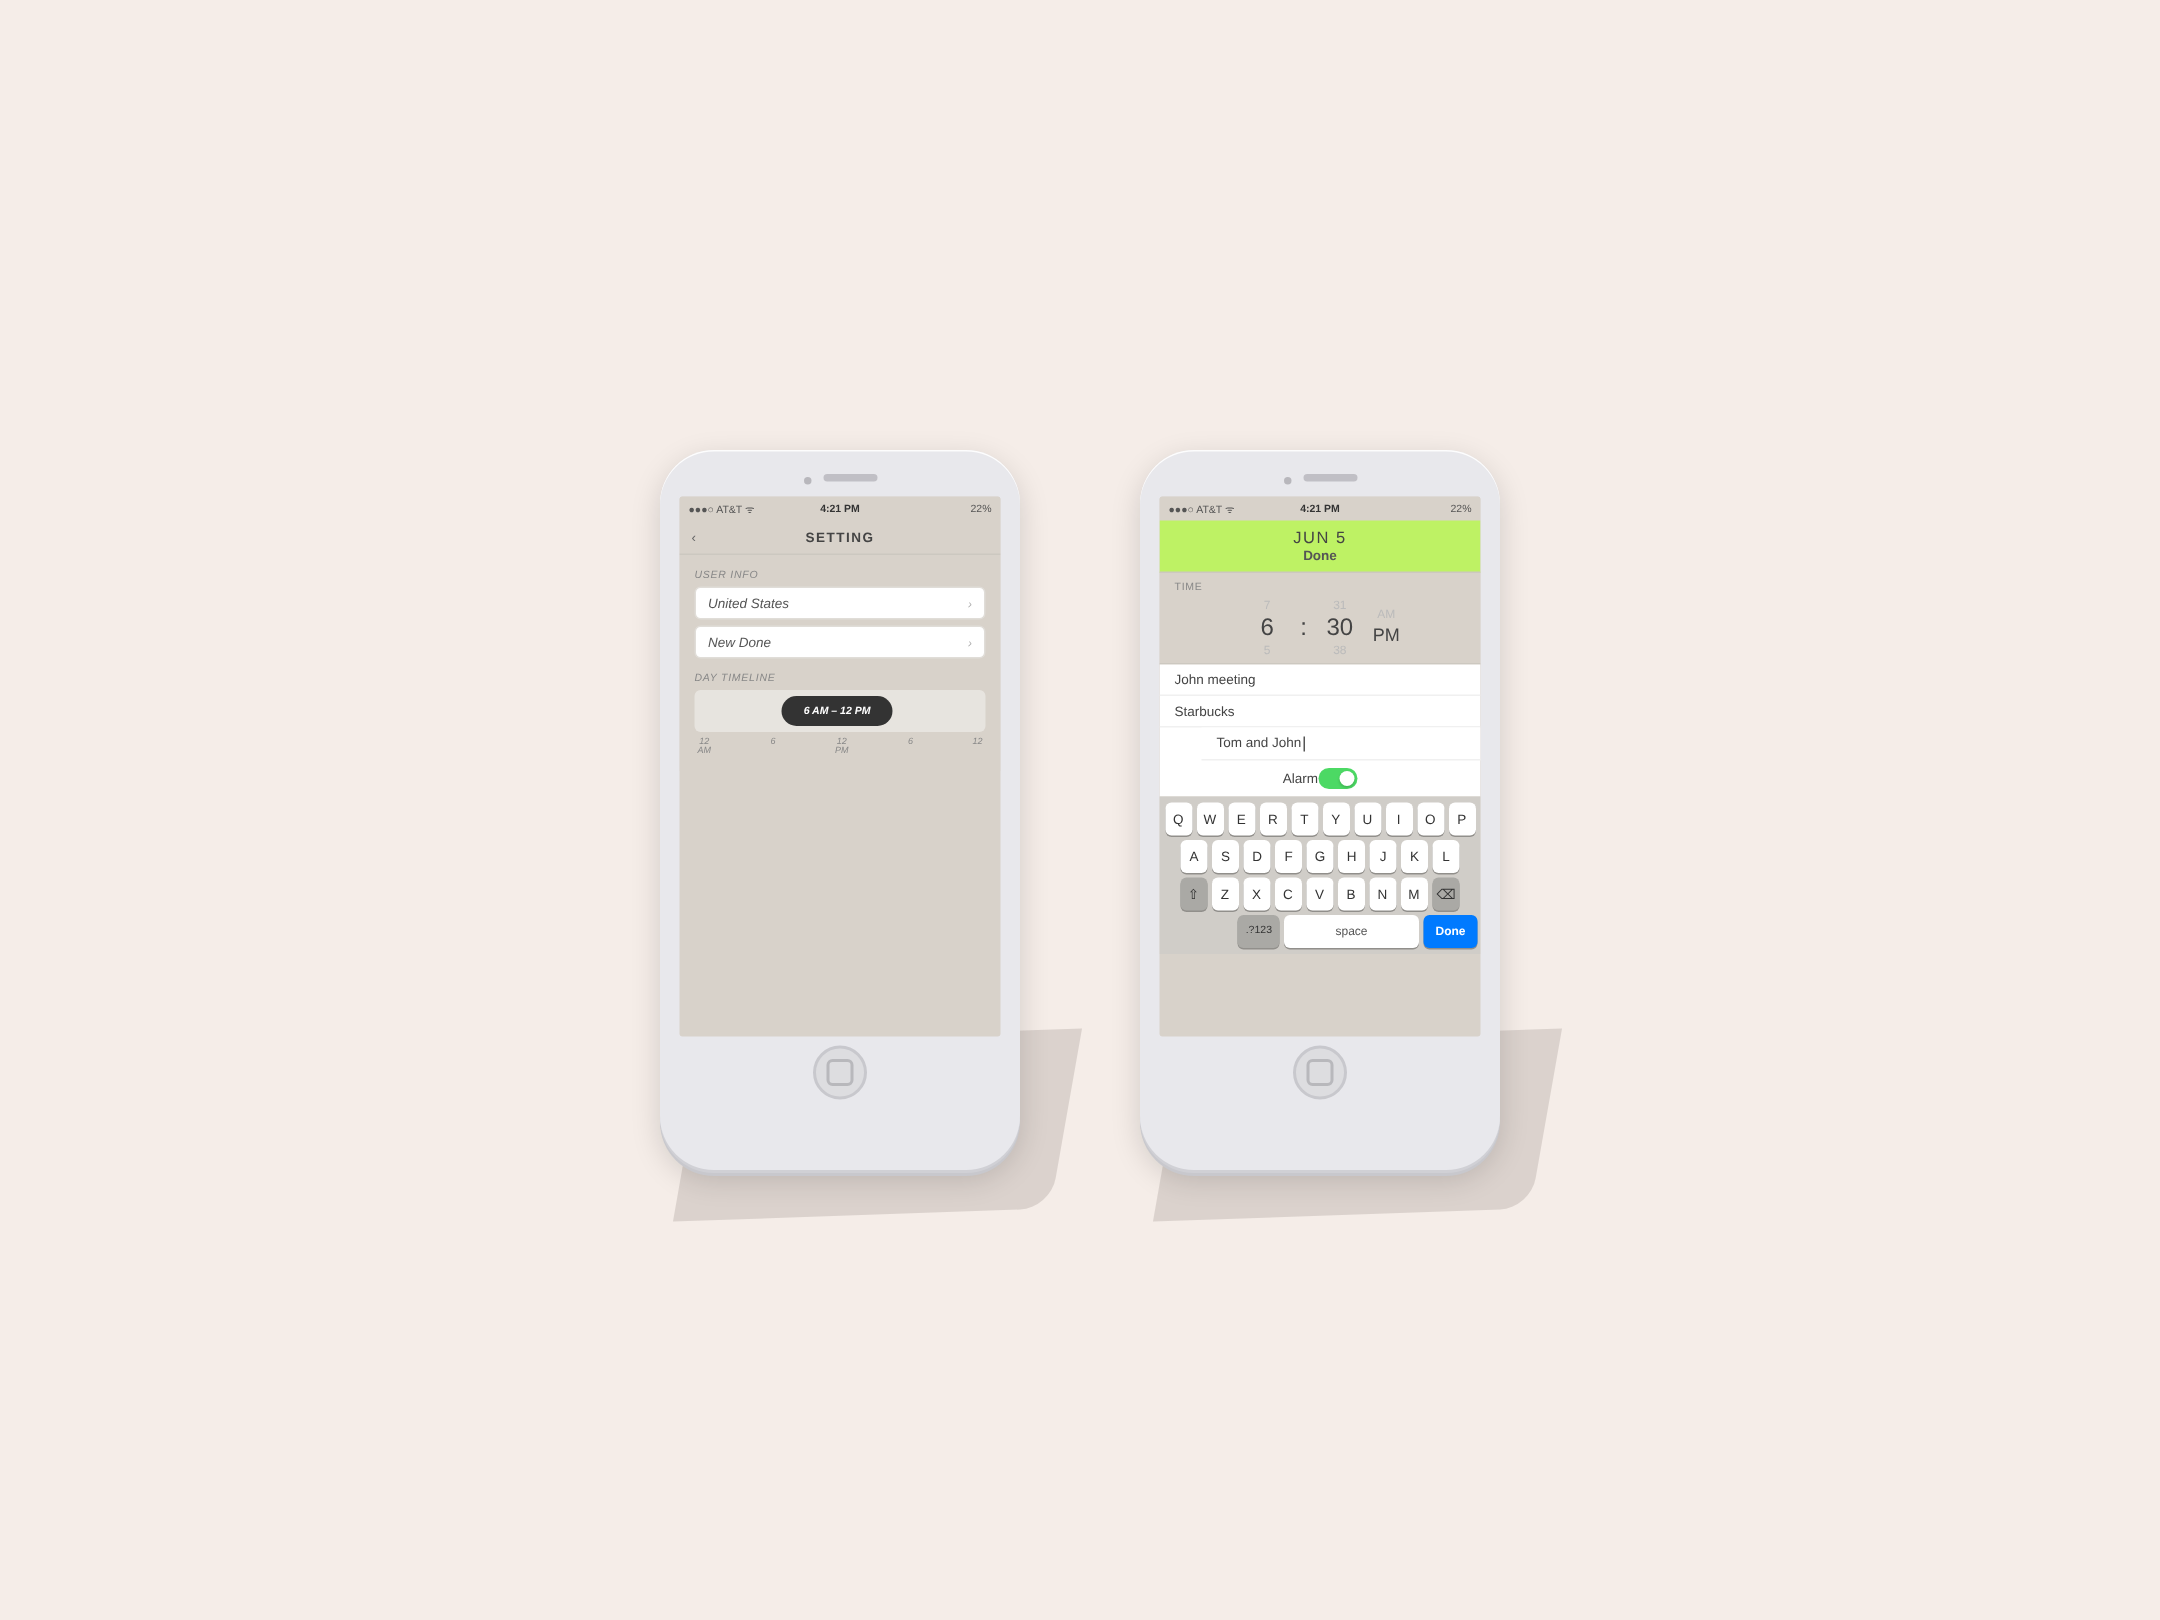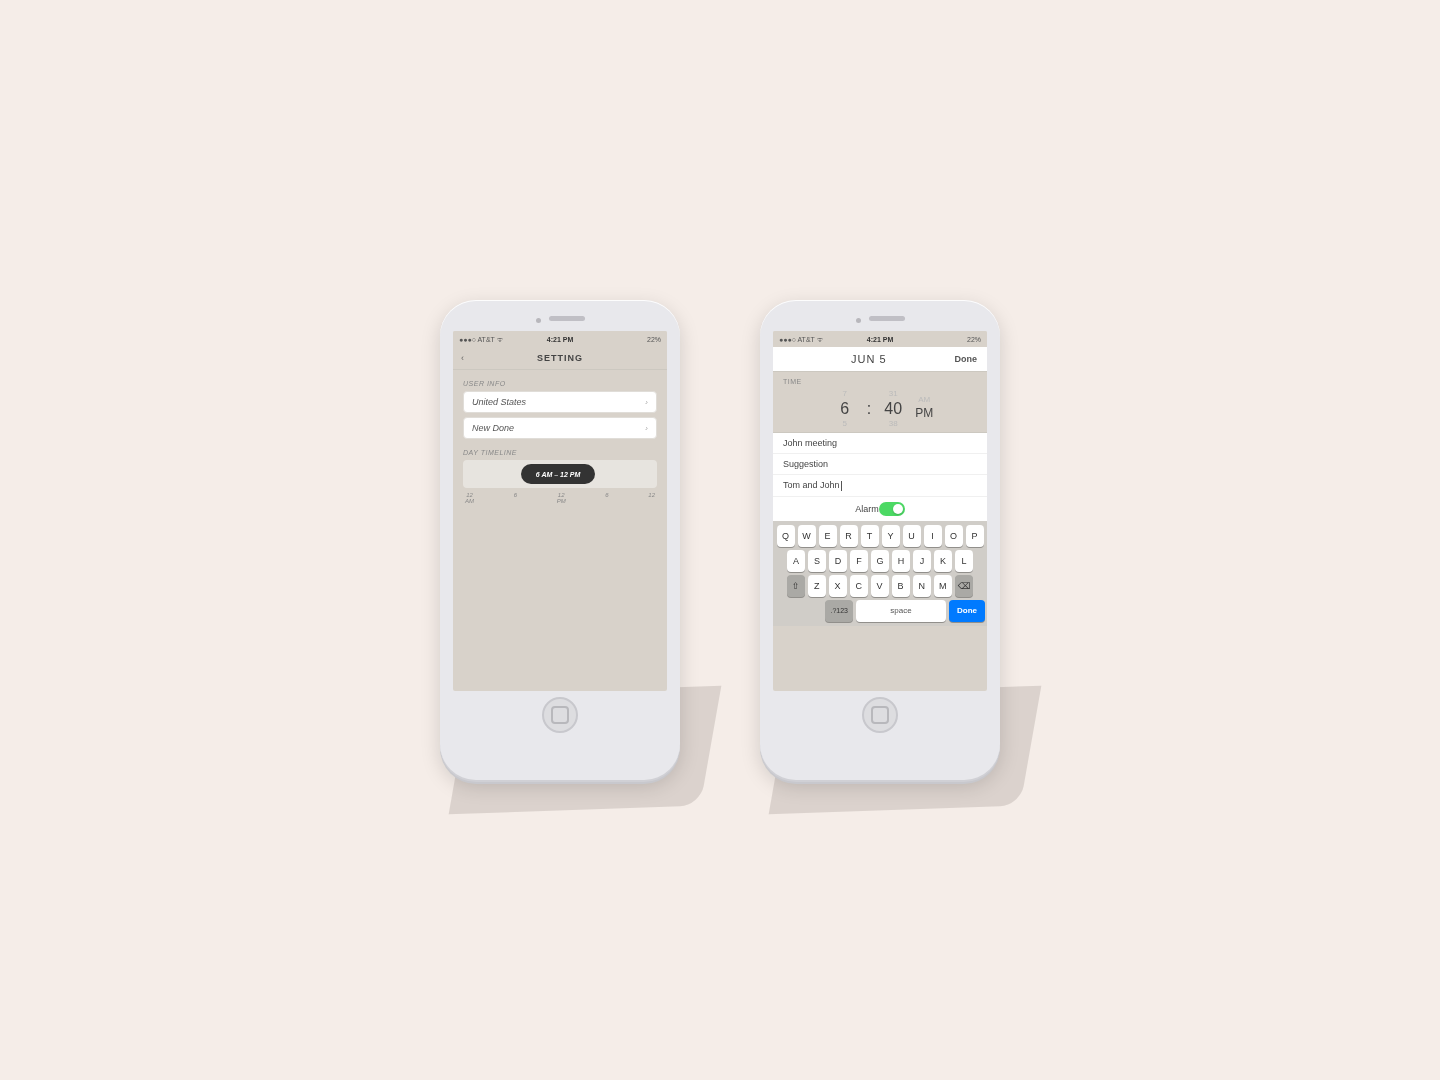--- a/index.html
+++ b/index.html
@@ -294,22 +294,23 @@
       border-radius: 50%;
       box-shadow: 0 1px 2px rgba(0,0,0,0.2);
     }
 
     
     .cal-nav {
       display: flex;
       align-items: center;
       justify-content: space-between;
       padding: 6px 10px;
-      background: #ffffff;
+      background: #bef264;
       border-bottom: 1px solid #ccc8c0;
+      flex-direction: column;
     }
 
     .cal-nav .date {
       font-size: 11px;
       font-weight: 300;
       color: #444;
       letter-spacing: 1px;
     }
 
     .cal-nav .done-btn {
@@ -387,20 +388,21 @@
 
     .event-row {
       padding: 5px 10px;
       font-size: 9px;
       color: #444;
       border-bottom: 1px solid #f0f0f0;
     }
 
     .event-row.active {
       background: white;
+      margin-left: 28px;
     }
 
     .event-row .cursor {
       display: inline-block;
       width: 1px;
       height: 10px;
       background: #555;
       margin-left: 1px;
       vertical-align: middle;
     }
@@ -574,36 +576,36 @@
             <div class="time-col">
               <span class="faded">7</span>
               <span class="main">6</span>
               <span class="faded-bot">5</span>
             </div>
             <div style="display:flex;align-items:center;">
               <span class="time-sep">:</span>
             </div>
             <div class="time-col">
               <span class="faded">31</span>
-              <span class="main">40</span>
+              <span class="main">30</span>
               <span class="faded-bot">38</span>
             </div>
             <div class="ampm-col">
               <span class="faded">AM</span>
               <span class="main">PM</span>
             </div>
           </div>
         </div>
 
         <div class="events-section">
           <div class="event-row">
             <span>John meeting</span>
           </div>
           <div class="event-row">
-            <span>Suggestion</span>
+            <span>Starbucks</span>
           </div>
           <div class="event-row active">
             <span>Tom and John</span><span class="cursor"></span>
           </div>
           <div class="event-alarm-row">
             <span>Alarm</span>
             <div class="toggle-on"></div>
           </div>
         </div>
 

